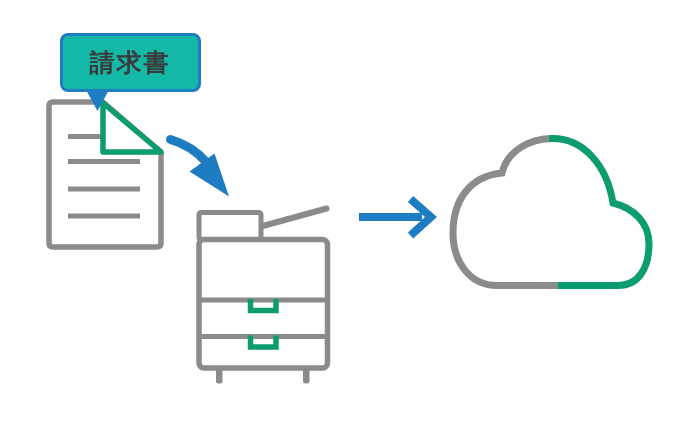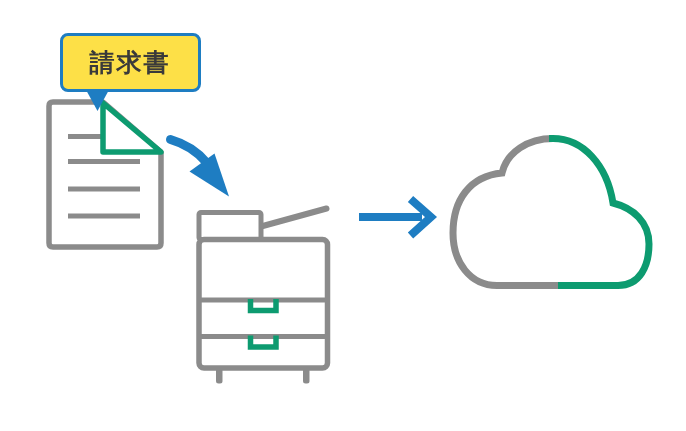--- a/index.html
+++ b/index.html
@@ -25,21 +25,21 @@
   .s-green { stroke: var(--green); fill: none; }
   .s-blue  { stroke: var(--blue);  fill: none; }
   .f-blue  { fill: var(--blue); stroke: none; }
   .f-gray  { fill: var(--gray); stroke: none; }
   .f-white { fill: #ffffff; }
 
   .speech-bubble {
     position: absolute;
     left: 59.5px; top: 33px;
     width: 141px; height: 59px;
-    background: #fde047;
+    background: #14b8a6;
     border: 3.5px solid var(--blue);
     border-radius: 8px;
     display: flex; align-items: center; justify-content: center;
   }
   .speech-bubble .label-text {
     font-size: 25px;
     font-weight: bold;
     letter-spacing: 2px;
     color: var(--ink);
     line-height: 1;

